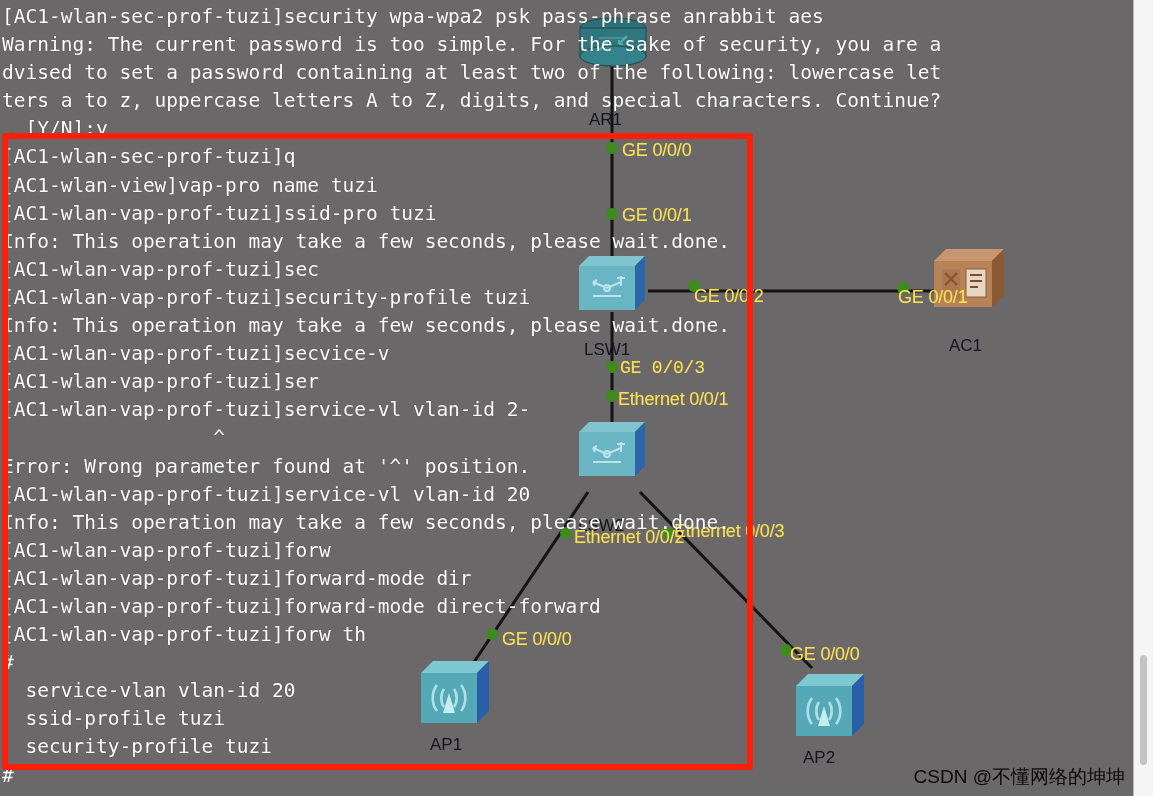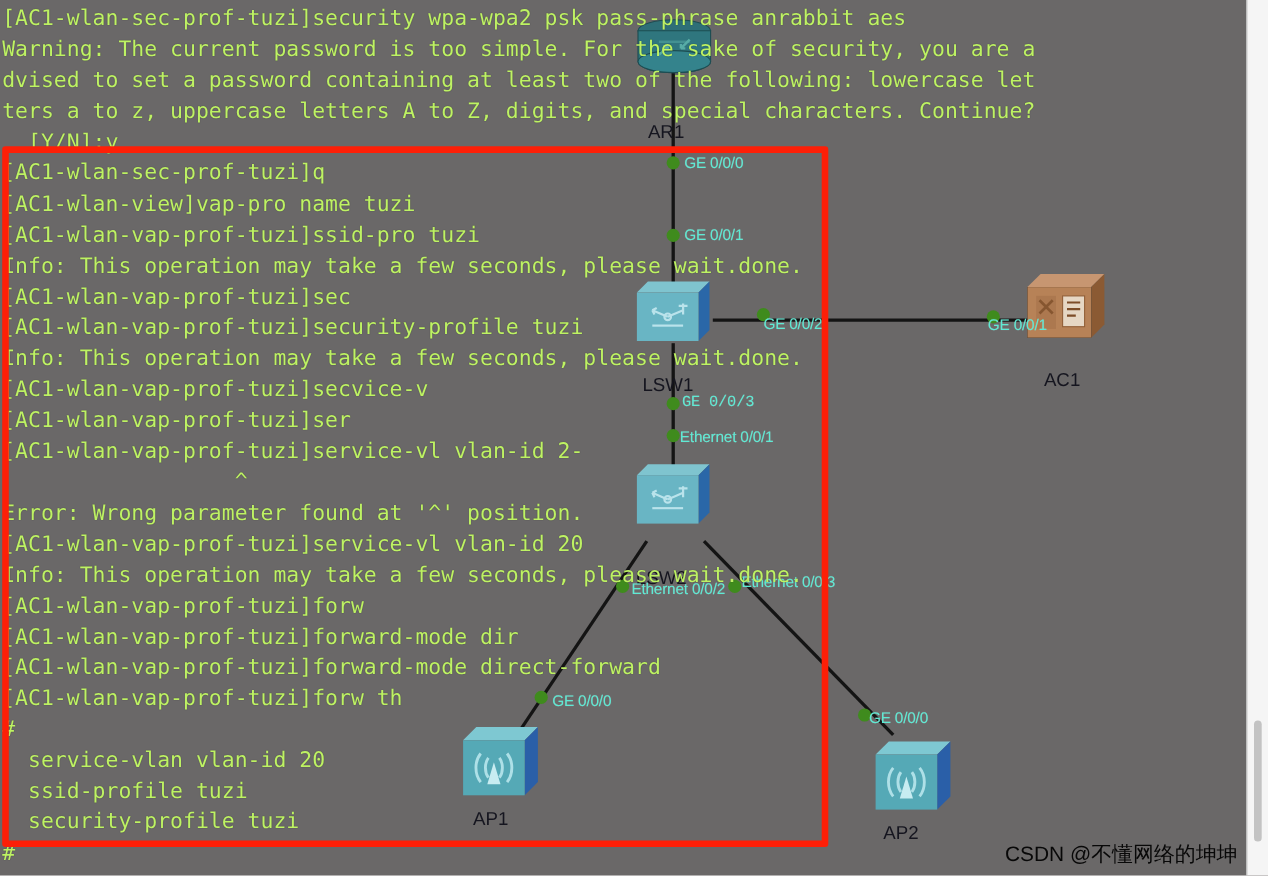--- a/index.html
+++ b/index.html
@@ -21,22 +21,22 @@
     position: absolute;
     left: 0; top: 0;
     width: 1133px; height: 796px;
     background: #6a6868;
   }
   #topology svg { position: absolute; left: 0; top: 0; }
 
   .port-label {
     position: absolute;
     font-family: "Liberation Sans", sans-serif;
-    font-size: 14px;
-    color: #5eead4;
+    font-size: 18px;
+    color: #fde047;
     white-space: nowrap;
     letter-spacing: -0.2px;
     text-shadow: 0 0 1px rgba(255,255,255,0.25);
   }
   .dev-label {
     position: absolute;
     font-family: Liberation Sans, sans-serif;
     font-size: 17px;
     color: #15151f;
     white-space: nowrap;
@@ -57,21 +57,21 @@
   #term-body {
     position: absolute;
     left: 0; top: 0;
     width: 1133px;
     padding: 3px 0 0 2px;
   }
   .tline {
     font-family: "DejaVu Sans Mono", monospace;
     font-size: 19.5px;
     line-height: 28.1px;
-    color: #bef264;
+    color: #ffffff;
     white-space: pre;
     height: 28.1px;
     letter-spacing: 0px;
     text-shadow: 0 0 1px rgba(0,0,0,0.45);
   }
 
   
   #redbox {
     position: absolute;
     left: 2px;

